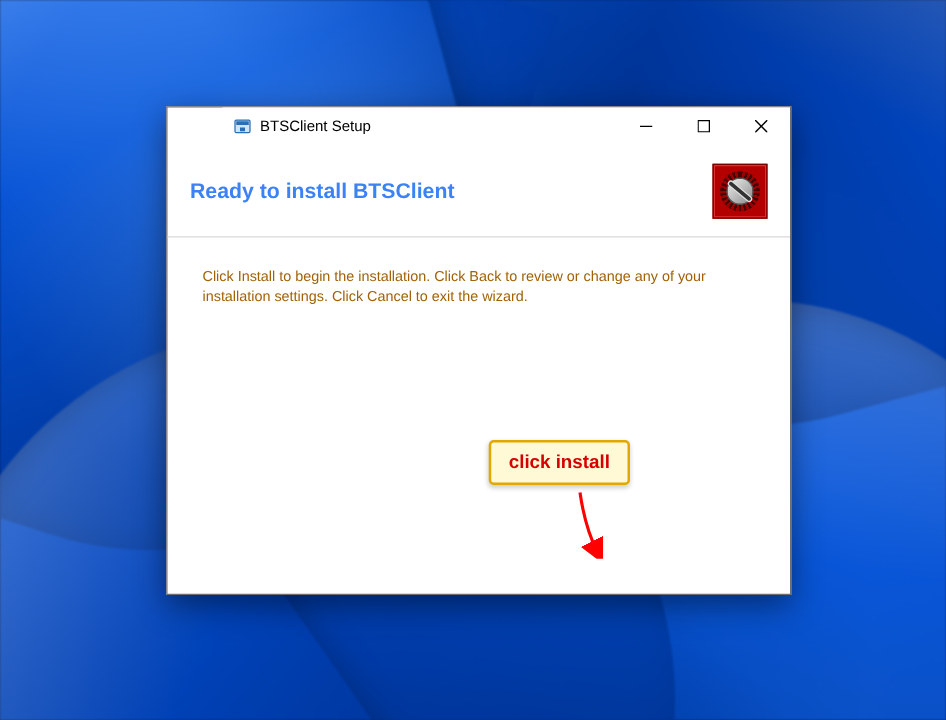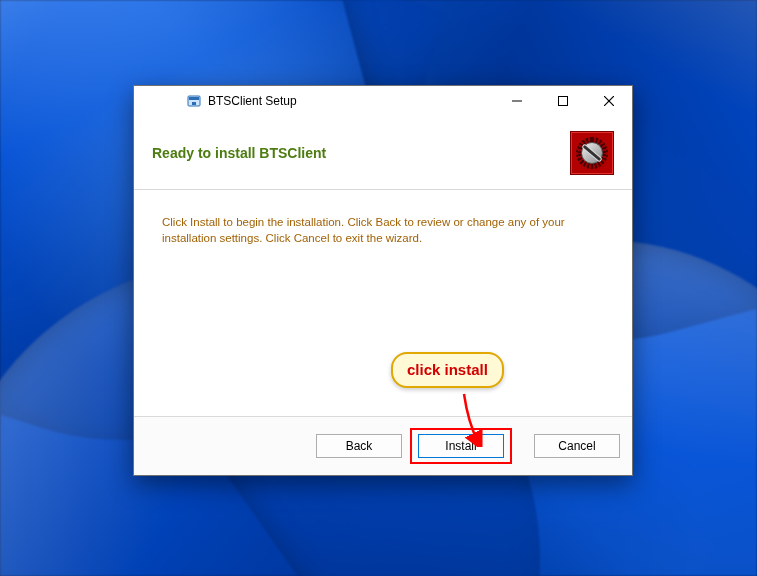--- a/index.html
+++ b/index.html
@@ -19,37 +19,37 @@
 
 
 .win{position:absolute;left:133px;top:85px;width:498px;height:389px;background:#fff;border:1px solid #6f6f6f;box-shadow:0 8px 24px rgba(0,0,0,0.45);display:flex;flex-direction:column;}
 .titlebar{height:29px;display:flex;align-items:center;background:#fff;border-bottom:1px solid #fff;margin-left:44px;}
 .titlebar .icon{width:16px;height:16px;margin:0 6px 0 8px;display:flex;align-items:center;justify-content:center;}
 .title-text{flex:1;font-size:12px;color:#000;}
 .sysbtns{display:flex;height:100%;}
 .sysbtn{width:46px;height:100%;display:flex;align-items:center;justify-content:center;color:#000;cursor:default;}
 
 .header{padding:15px 18px 14px;border-bottom:1px solid #d9d9d9;display:flex;align-items:center;justify-content:space-between;}
-.header h1{margin:0;font-size:14px;font-weight:bold;color:#4d7c0f;}
+.header h1{margin:0;font-size:17px;font-weight:bold;color:#3b82f6;}
 .logo{width:42px;height:42px;background:#b30000;border:1px solid #7a0000;display:flex;align-items:center;justify-content:center;box-shadow:inset 0 0 0 1px #e03030;}
 .logo-inner{width:32px;height:32px;border-radius:50%;background:repeating-conic-gradient(#4a0000 0deg 8deg,#9a0000 8deg 16deg);position:relative;}
 .logo-inner::before{content:"";position:absolute;inset:5px;border-radius:50%;background:linear-gradient(135deg,#efefef,#8b8b8b);border:1px solid #555;}
 .logo-inner::after{content:"";position:absolute;left:50%;top:50%;width:22px;height:3px;background:#333;transform:translate(-50%,-50%) rotate(40deg);border-radius:2px;box-shadow:0 0 0 1px #ddd;}
 
 .body{flex:1;padding:24px 28px 0;color:#a16207;}
 .body p{margin:0;line-height:1.4;font-size:11.5px;max-width:420px;}
 
 .footer{border-top:1px solid #d9d9d9;padding:11px 12px;display:flex;justify-content:flex-end;align-items:center;gap:8px;background:#fbfbfb;}
 .btn{min-width:86px;height:24px;background:#fdfdfd;border:1px solid #adadad;font-size:12px;color:#000;padding:0 10px;}
 .btn.default{border-color:#0078d7;}
 .install-wrap{border:2px solid #ff0000;padding:4px 6px;display:flex;align-items:center;}
 .gap{width:6px;}
 
 
-.callout{position:absolute;left:391px;top:352px;background:#fff9d6;border:2px solid #e0a800;border-radius:16px;padding:7px 14px 8px;font-size:15px;font-weight:bold;color:#d40000;box-shadow:0 2px 4px rgba(0,0,0,0.2);}
+.callout{position:absolute;left:391px;top:352px;background:#fff9d6;border:2px solid #e0a800;border-radius:4px;padding:7px 14px 8px;font-size:15px;font-weight:bold;color:#d40000;box-shadow:0 2px 4px rgba(0,0,0,0.2);}
 .arrow{position:absolute;left:458px;top:392px;width:30px;height:55px;pointer-events:none;}
 </style>
 </head>
 <body>
 
 <div class="wallpaper">
   <div class="petal p1"></div>
   <div class="petal p2"></div>
   <div class="petal p3"></div>
   <div class="petal p4"></div>
@@ -90,28 +90,20 @@
     <h1>Ready to install BTSClient</h1>
     <div class="logo">
       <div class="logo-inner"></div>
     </div>
   </div>
 
   <div class="body">
     <p>Click Install to begin the installation. Click Back to review or change any of your installation settings. Click Cancel to exit the wizard.</p>
   </div>
 
-  <div class="footer">
-    <button class="btn">Back</button>
-    <span class="install-wrap">
-      <button class="btn default">Install</button>
-    </span>
-    <span class="gap"></span>
-    <button class="btn">Cancel</button>
-  </div>
 
 </div>
 
 <div class="callout">click install</div>
 
 <svg class="arrow" viewBox="0 0 30 55">
   <defs>
     <marker id="ah" markerWidth="8" markerHeight="8" refX="4" refY="4" orient="auto">
       <path d="M0,0 L8,4 L0,8 Z" fill="#ff0000"></path>
     </marker>

